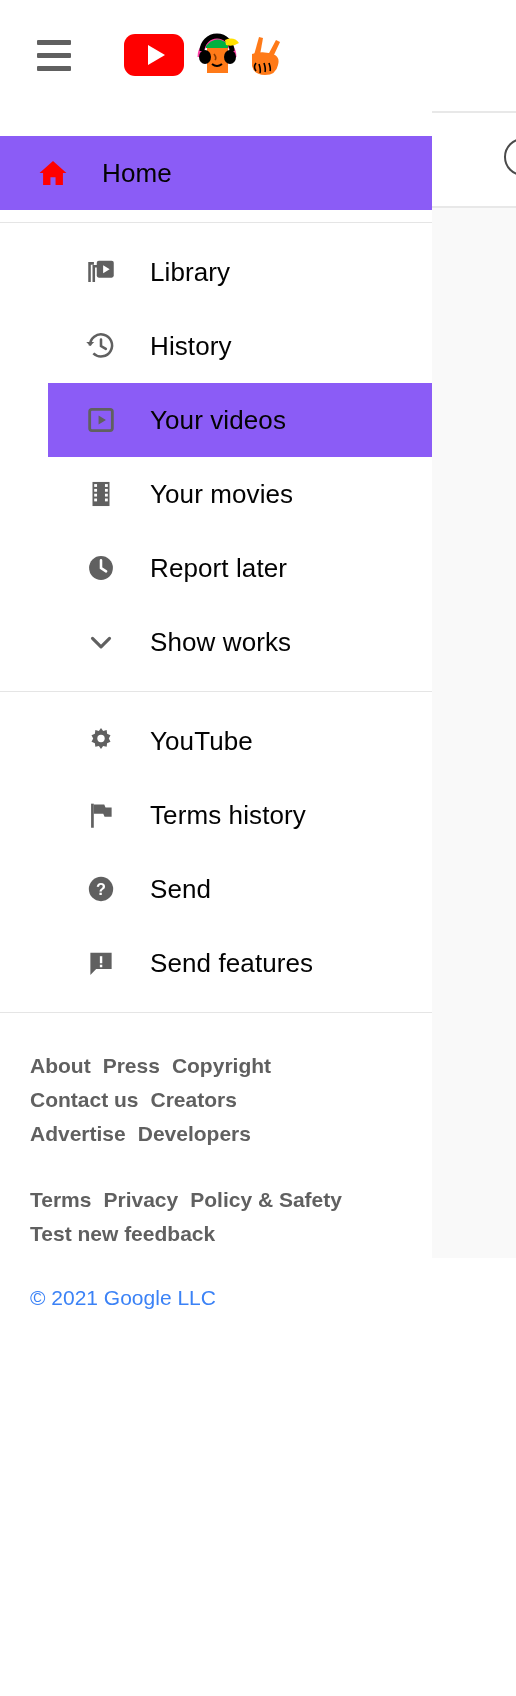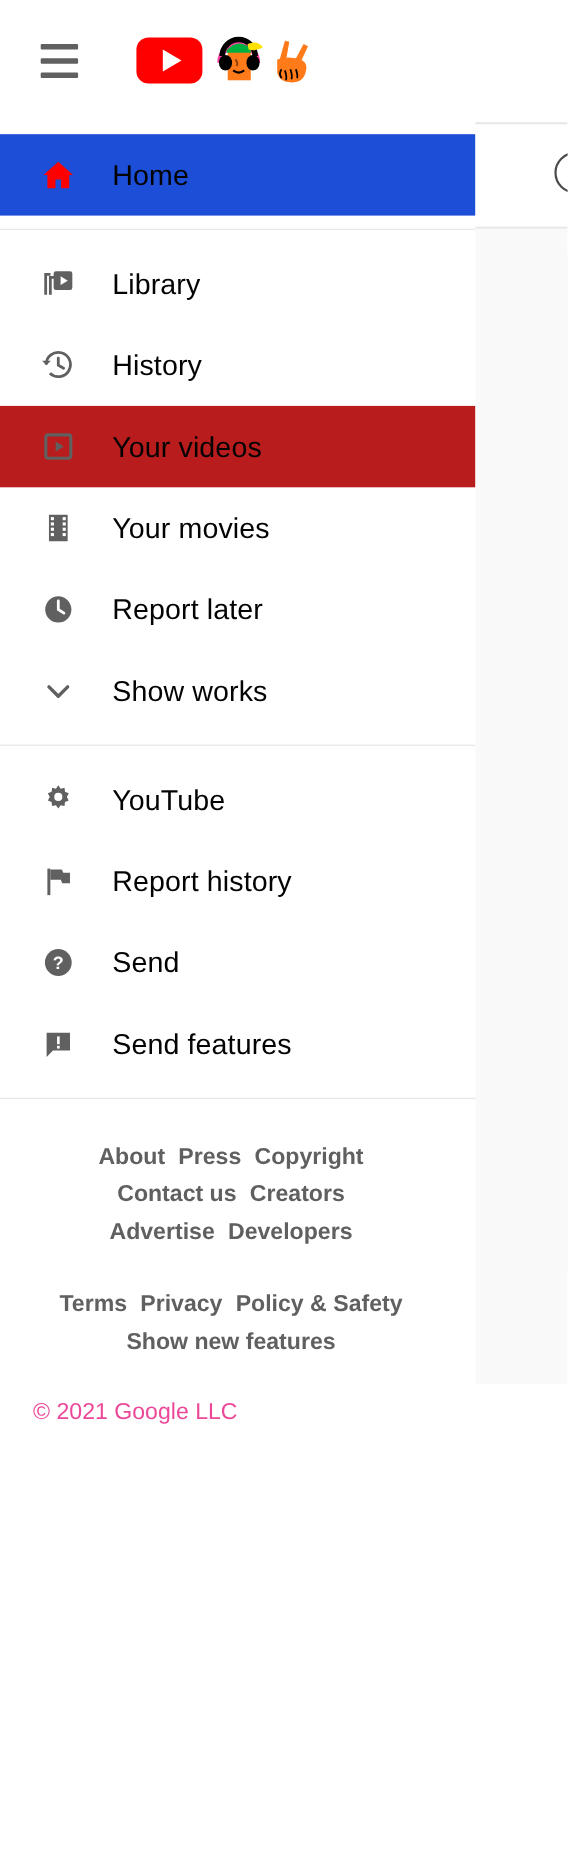--- a/index.html
+++ b/index.html
@@ -119,33 +119,33 @@
   }
   #doodle-graphic {
     margin-left: 10px;
     width: 92px;
     height: 48px;
     display: block;
   }
 
   
   .guide-section { padding: 12px 0; }
-  .guide-section + .guide-section { border-top: 1px solid #e5e5e5; }
+  .guide-section + .guide-section { border-top: 1px solid #e5e5e5; padding-left: 48px; }
 
   .guide-entry {
     display: flex;
     align-items: center;
     height: 74px;
     padding-left: 30px;
     box-sizing: border-box;
     cursor: pointer;
     text-decoration: none;
   }
-  .guide-entry.state-active { background: #1d4ed8; }
-  .guide-entry.state-hover  { background: #b91c1c; }
+  .guide-entry.state-active { background: #8b5cf6; margin-top: 14px; }
+  .guide-entry.state-hover  { background: #8b5cf6; }
 
   .entry-icon {
     width: 46px;
     min-width: 46px;
     height: 46px;
     display: flex;
     align-items: center;
     justify-content: center;
     color: #606060;
   }
@@ -159,37 +159,37 @@
     letter-spacing: 0.1px;
     white-space: nowrap;
   }
   .guide-entry.state-active .entry-label { font-weight: 500; }
 
   
   #guide-footer {
     border-top: 1px solid #e5e5e5;
     padding: 36px 30px 0 30px;
   }
-  .footer-block { margin-bottom: 32px; text-align: center; }
+  .footer-block { margin-bottom: 32px; }
   .footer-line {
     font-size: 21px;
     line-height: 34px;
     font-weight: bold;
     color: #606060;
   }
   .footer-line a {
     color: #606060;
     text-decoration: none;
     cursor: pointer;
     margin-right: 12px;
   }
   #copyright-line {
     font-size: 21px;
     line-height: 30px;
-    color: #ec4899;
+    color: #3b82f6;
     font-weight: normal;
   }
 </style>
 </head>
 <body>
 
 <div id="page-backdrop">
   <div class="backdrop-rule r1"></div>
   <div class="backdrop-rule r2"></div>
   <div class="backdrop-panel"></div>
@@ -331,21 +331,21 @@
       <span class="entry-label">YouTube</span>
     </a>
 
     <a class="guide-entry">
       <span class="entry-icon">
         <svg width="34" height="34" viewBox="0 0 24 24" fill="#606060">
           <rect x="5" y="4" width="1.9" height="17"></rect>
           <path d="M6.9 4.5h7.4l.9 2.2h4.3v6.6h-5l-.9-2.2H6.9z"></path>
         </svg>
       </span>
-      <span class="entry-label">Report history</span>
+      <span class="entry-label">Terms history</span>
     </a>
 
     <a class="guide-entry">
       <span class="entry-icon">
         <svg width="34" height="34" viewBox="0 0 24 24">
           <circle cx="12" cy="12" r="8.6" fill="#606060"></circle>
           <text x="12" y="16.4" text-anchor="middle" font-size="11.5" font-family="Liberation Sans, sans-serif" font-weight="bold" fill="#ffffff">?</text>
         </svg>
       </span>
       <span class="entry-label">Send</span>
@@ -374,20 +374,20 @@
       <div class="footer-line">
         <a>Advertise</a><a>Developers</a>
       </div>
     </div>
 
     <div class="footer-block">
       <div class="footer-line">
         <a>Terms</a><a>Privacy</a><a>Policy &amp; Safety</a>
       </div>
       <div class="footer-line">
-        <a>Show new features</a>
+        <a>Test new feedback</a>
       </div>
     </div>
 
     <div id="copyright-line">© 2021 Google LLC</div>
   </div>
 
 </div>
 
 </body></html>

